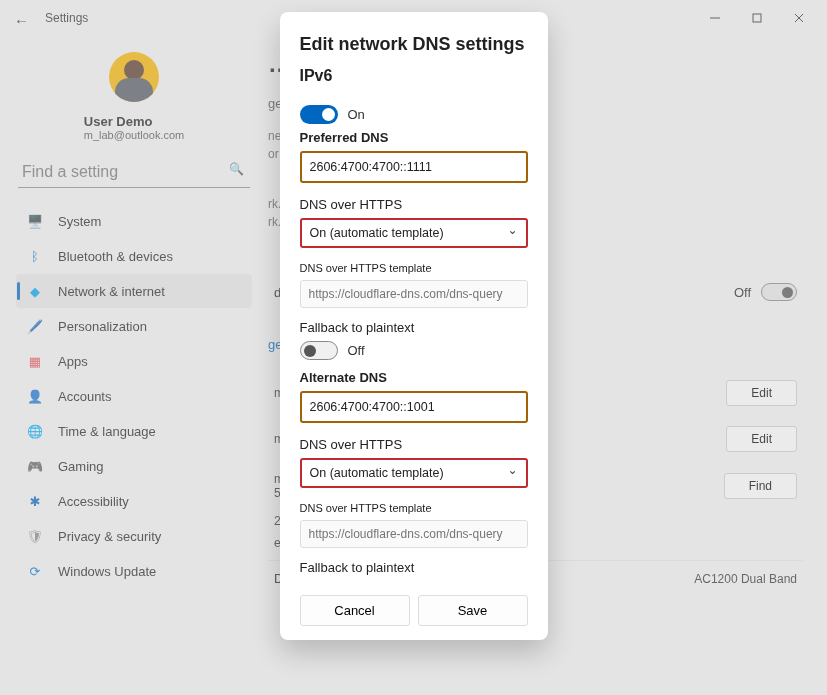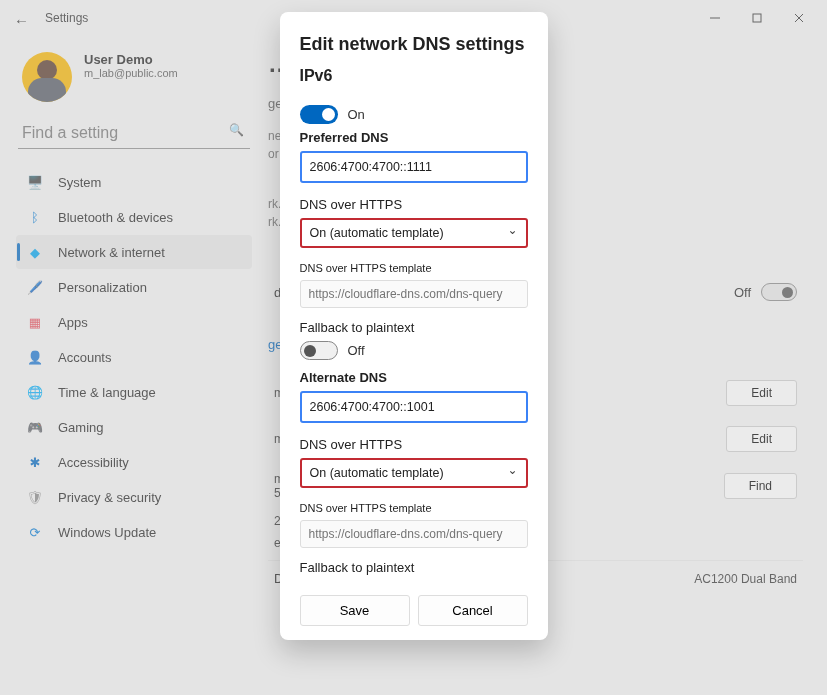--- a/index.html
+++ b/index.html
@@ -72,22 +72,24 @@
       height: calc(100% - 36px);
     }
 
     .left {
       width: 248px;
       padding: 10px 8px 0 4px;
     }
 
     .user-block {
       display: flex;
+      align-items: center;
       gap: 12px;
       padding: 6px 6px 16px 6px;
+      flex-direction: column;
     }
 
     .avatar {
       width: 50px;
       height: 50px;
       border-radius: 50%;
       background: #f7b500;
       position: relative;
       overflow: hidden;
     }
@@ -350,21 +352,21 @@
     }
 
     .dlg-label-small {
       font-size: 11px;
       color: #222;
       margin: 8px 0 6px 0;
     }
 
     .red-input {
       width: 100%;
-      border: 2px solid #3b82f6;
+      border: 2px solid #a16207;
       border-radius: 3px;
       padding: 7px 8px;
       font-size: 12.5px;
       color: #222;
       outline: none;
       margin-bottom: 6px;
     }
 
     .red-select {
       width: 100%;
@@ -477,21 +479,21 @@
   </div>
 </div>
 
 <div class="app">
 
   <div class="left">
     <div class="user-block">
       <div class="avatar"></div>
       <div>
         <div class="user-name">User Demo</div>
-        <div class="user-email">m_lab@public.com</div>
+        <div class="user-email">m_lab@outlook.com</div>
       </div>
     </div>
     <div class="search-wrap">
       <input class="search-input" placeholder="Find a setting" style="">
       <span class="search-icon">🔍</span>
     </div>
 
     <div id="nav">
         <div class="nav-item">
           <span class="nav-icon" style="color: rgb(0, 120, 212);">🖥️</span>
@@ -630,16 +632,16 @@
   <div class="sel-wrap">
     <input class="red-select" value="On (automatic template)" style="">
   </div>
 
   <div class="dlg-label-small">DNS over HTTPS template</div>
   <input class="ro-input" readonly="" placeholder="https://cloudflare-dns.com/dns-query" style="">
 
   <div class="dlg-label-sub">Fallback to plaintext</div>
 
   <div class="dlg-btn-row">
+    <div class="dlg-btn">Cancel</div>
     <div class="dlg-btn">Save</div>
-    <div class="dlg-btn">Cancel</div>
   </div>
 </div>
 
 </body></html>

